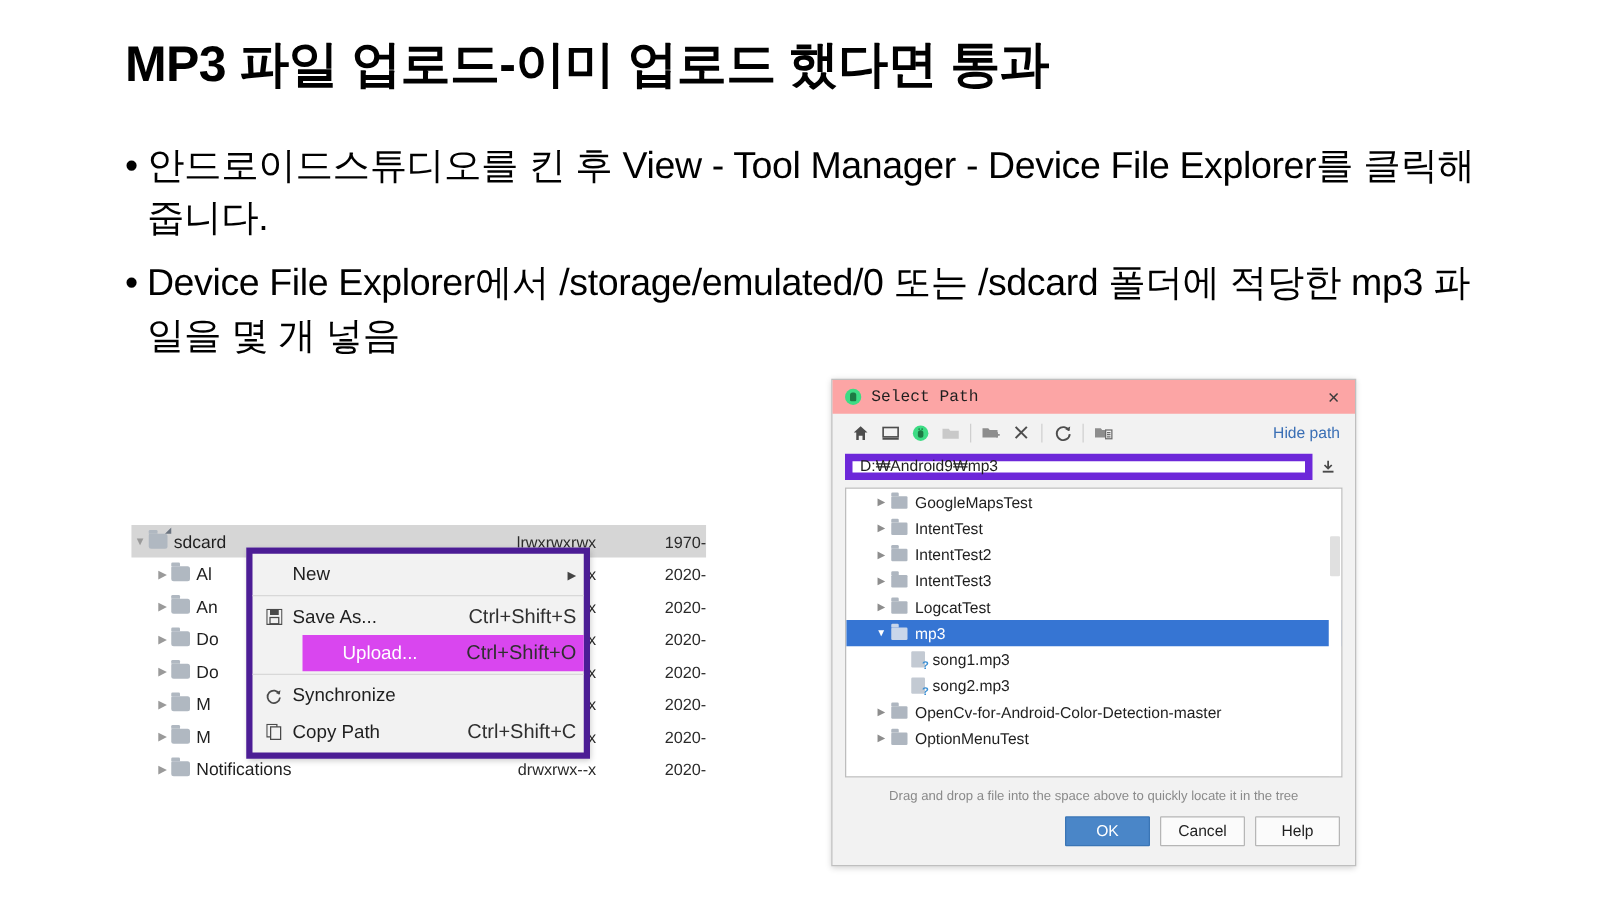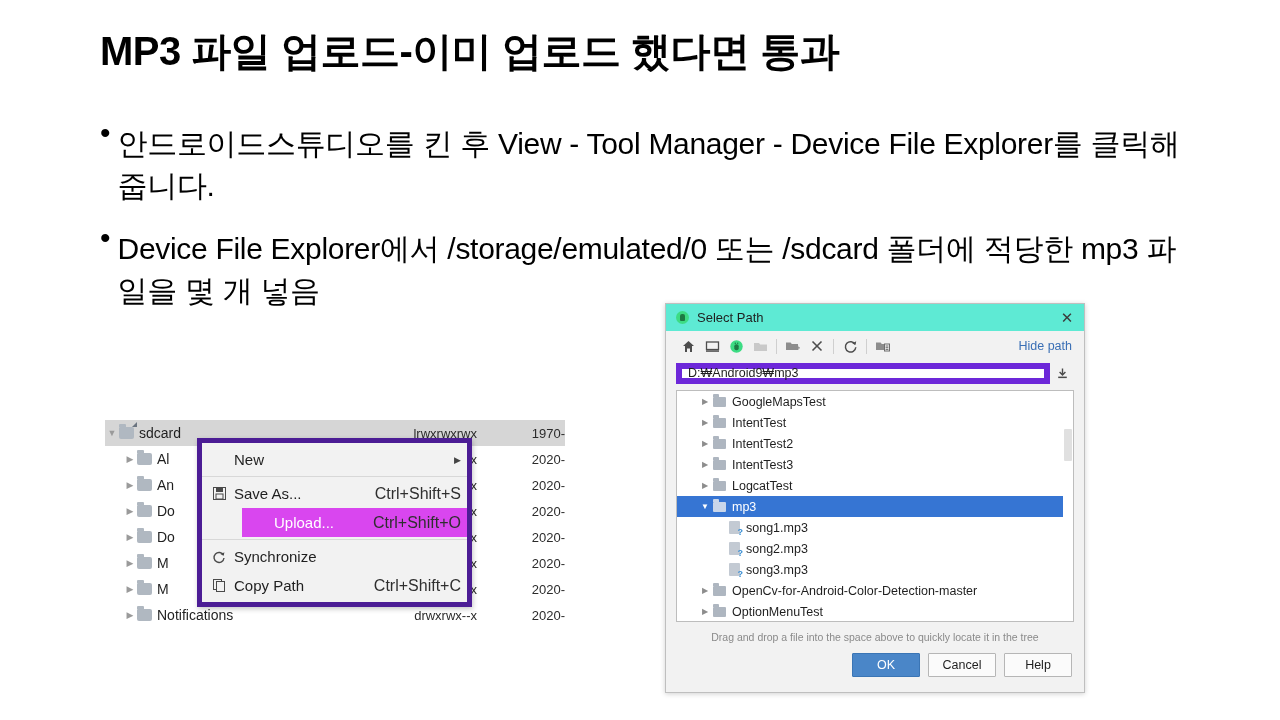--- a/index.html
+++ b/index.html
@@ -39,21 +39,20 @@
     line-height:42px;
     margin-right:7px;
     color:#000;
     flex:0 0 auto;
   }
   .bullet-text{
     font-size:30px;
     line-height:42px;
     color:#000;
     letter-spacing:-0.3px;
-    margin-top:11px;
   }
 
   
   .shot-left{
     position:absolute;
     left:105px;top:420px;
     width:460px;height:215px;
     background:#ffffff;
     overflow:hidden;
     font-family:"Liberation Sans", sans-serif;
@@ -153,21 +152,22 @@
     background:#f2f2f2;
     border:1px solid #bfbfbf;
     box-shadow:0 1px 5px rgba(0,0,0,0.18);
     font-family:"Liberation Sans", sans-serif;
     box-sizing:border-box;
   }
   .dlg-titlebar{
     height:27px;
     display:flex;align-items:center;
     padding:0 8px 0 10px;
-    background:#5eead4;
+    background:#fca5a5;
+    font-family:Liberation Mono, monospace;
   }
   .and-ico{
     width:13px;height:13px;border-radius:50%;
     background:#3ddc84;
     position:relative;flex:0 0 auto;margin-right:8px;
   }
   .and-ico:before{
     content:"";position:absolute;left:4px;top:3px;
     width:5px;height:7px;background:#1d7a44;border-radius:2px 2px 1px 1px;
   }
@@ -545,27 +545,20 @@
     </div>
     <div class="tree-row">
       <span class="tr-pad"></span>
       <span class="tr-pad"></span>
       <span class="tr-pad"></span>
       <span class="tr-file"></span>
       <span>song2.mp3</span>
     </div>
     <div class="tree-row">
       <span class="tr-pad"></span>
-      <span class="tr-pad"></span>
-      <span class="tr-pad"></span>
-      <span class="tr-file"></span>
-      <span>song3.mp3</span>
-    </div>
-    <div class="tree-row">
-      <span class="tr-pad"></span>
       <span class="tr-arrow">▶</span>
       <span class="tr-folder"></span>
       <span>OpenCv-for-Android-Color-Detection-master</span>
     </div>
     <div class="tree-row">
       <span class="tr-pad"></span>
       <span class="tr-arrow">▶</span>
       <span class="tr-folder"></span>
       <span>OptionMenuTest</span>
     </div>

